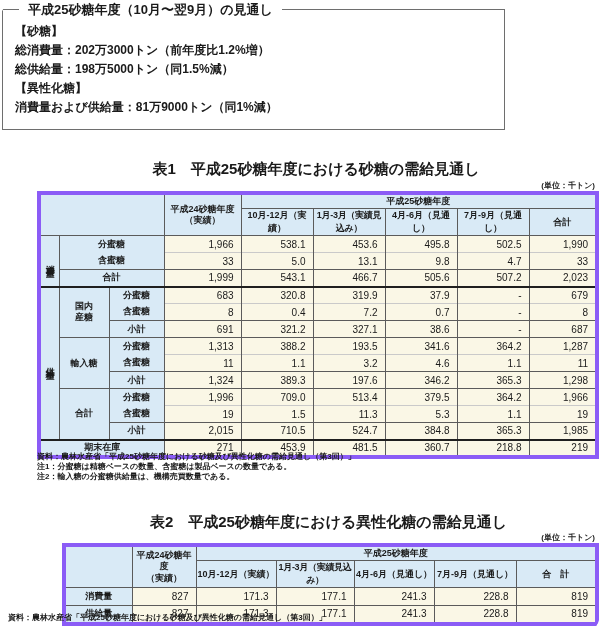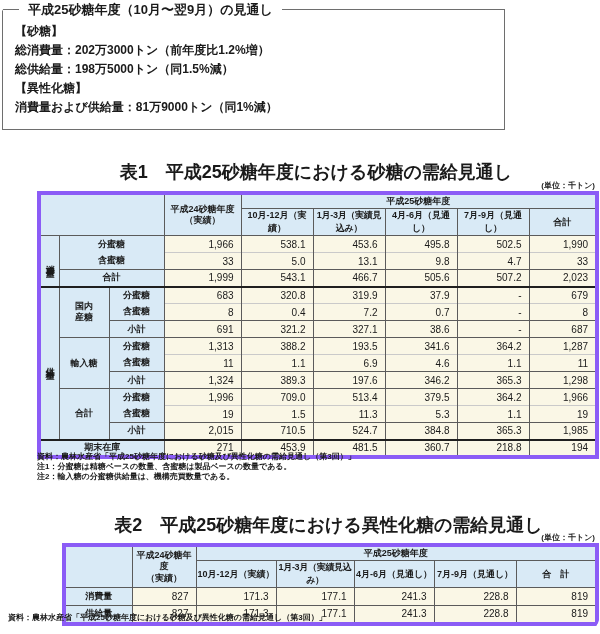--- a/index.html
+++ b/index.html
@@ -8,21 +8,21 @@
 
   
   .infobox { position:absolute; left:2px; top:9px; width:501px; height:119px;
              border:1px solid #6e6e6e; }
   .infobox-title { position:absolute; top:-9px; left:16px; background:#ffffff;
                    padding:0 9px; font-size:13px; font-weight:bold; white-space:nowrap; }
   .infobox-body { padding:12px 0 0 12px; }
   .infobox-line { font-size:12px; font-weight:bold; line-height:19px; white-space:nowrap; }
 
   
-  .caption { position:absolute; text-align:center; font-size:18px; font-weight:bold; white-space:nowrap; }
+  .caption { position:absolute; text-align:center; font-size:15px; font-weight:bold; white-space:nowrap; }
   .cap1 { left:37px; width:558px; top:160px; }
   .cap2 { left:62px; width:533px; top:513px; }
   .unit { position:absolute; right:5px; font-size:8px; font-weight:bold; }
   .unit1 { top:180px; }
   .unit2 { top:532px; }
   .notes { position:absolute; font-size:8px; font-weight:bold; line-height:10px; }
   .notes1 { left:37px; top:452px; }
   .notes2 { left:8px; top:613px; }
   .note-line { white-space:nowrap; }
   .note-indent { padding-left:9px; }
@@ -164,21 +164,21 @@
         <td>388.2</td>
         <td>193.5</td>
         <td>341.6</td>
         <td>364.2</td>
         <td>1,287</td>
       </tr>
       <tr class="bt-l">
         <th>含蜜糖</th>
         <td>11</td>
         <td>1.1</td>
-        <td>6.9</td>
+        <td>3.2</td>
         <td>4.6</td>
         <td>1.1</td>
         <td>11</td>
       </tr>
       <tr class="bt-d">
         <th>小計</th>
         <td>1,324</td>
         <td>389.3</td>
         <td>197.6</td>
         <td>346.2</td>
@@ -213,21 +213,21 @@
         <td>365.3</td>
         <td>1,985</td>
       </tr>
       <tr class="bt-t">
         <th colspan="3">期末在庫</th>
         <td>271</td>
         <td>453.9</td>
         <td>481.5</td>
         <td>360.7</td>
         <td>218.8</td>
-        <td>194</td>
+        <td>219</td>
       </tr>
     </tbody>
   </table>
 
   <div class="notes notes1">
     <div class="note-line">資料：農林水産省「平成25砂糖年度における砂糖及び異性化糖の需給見通し（第3回）」</div>
     <div class="note-line">注1：分蜜糖は精糖ベースの数量、含蜜糖は製品ベースの数量である。</div>
     <div class="note-line">注2：輸入糖の分蜜糖供給量は、機構売買数量である。</div>
   </div>
 

